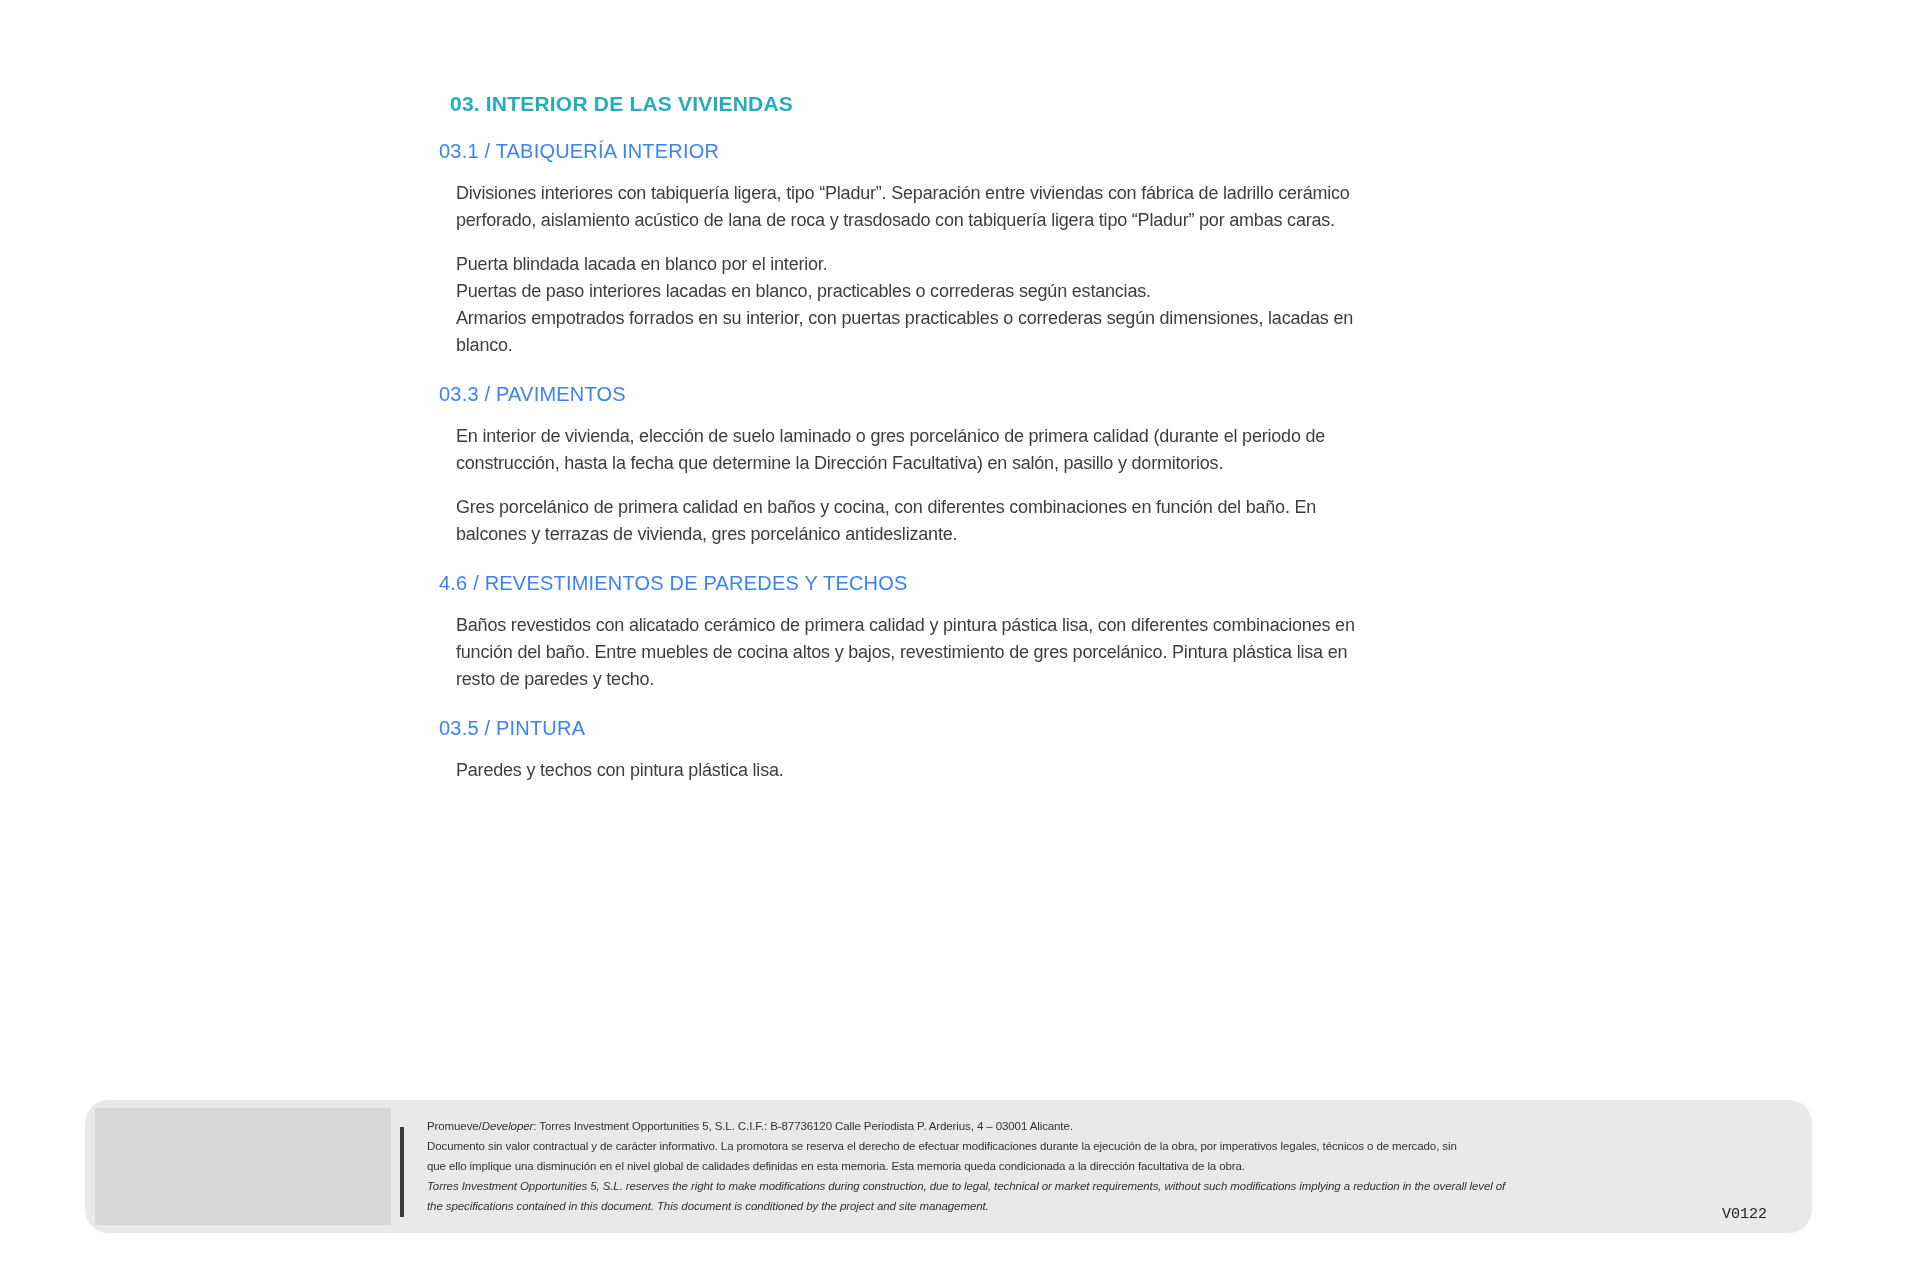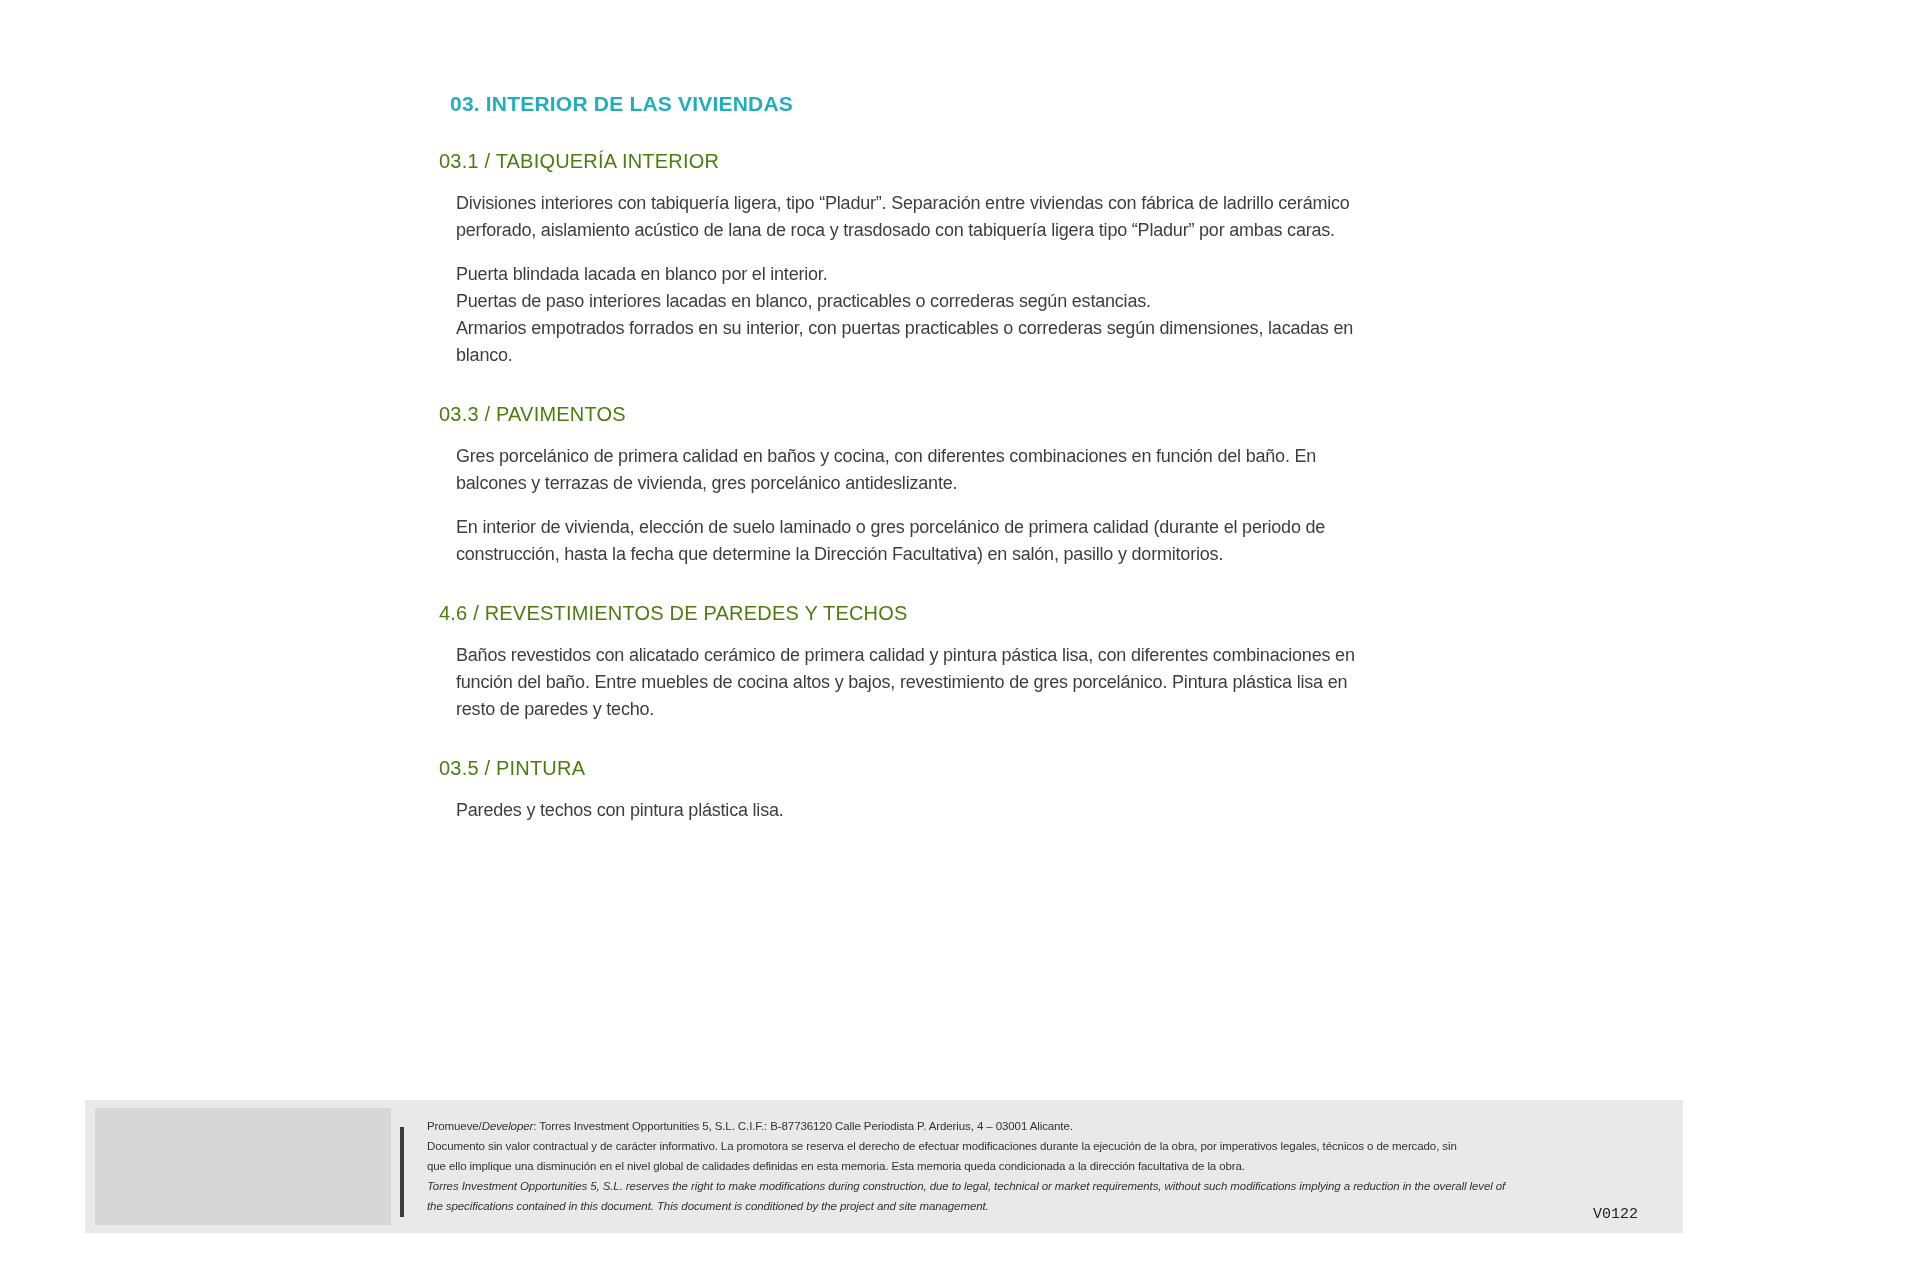--- a/index.html
+++ b/index.html
@@ -21,42 +21,43 @@
     line-height:24px;
     font-weight:700;
     color:#23aebc;
     margin:11px;
     letter-spacing:0.2px;
   }
   .section-heading{
     font-size:20px;
     line-height:24px;
     font-weight:400;
-    color:#4d7c0f;
-    margin:33px 0 14px 0;
+    color:#3b82f6;
+    margin:23px 0 14px 0;
     letter-spacing:0.2px;
   }
   .body-par{
     font-size:18px;
     line-height:27px;
     margin:17px;
     color:#3e3e3e;
     letter-spacing:-0.2px;
     white-space:pre-line;
   }
   .body-par + .body-par{
     margin-top:16px;
   }
   .footer-band{
     position:absolute;
     left:85px;
     top:1100px;
-    width:1598px;
+    width:1727px;
     height:133px;
     background:#e9e9e9;
+    border-radius:23px;
   }
   .footer-logo-box{
     position:absolute;
     left:10px;
     top:8px;
     width:296px;
     height:117px;
     background:#d7d7d7;
   }
   .footer-divider{
@@ -103,24 +104,24 @@
 
   <section>
     <p class="body-par">Puerta blindada lacada en blanco por el interior.
 Puertas de paso interiores lacadas en blanco, practicables o correderas según estancias.
 Armarios empotrados forrados en su interior, con puertas practicables o correderas según dimensiones, lacadas en
 blanco.</p>
   </section>
 
   <section>
     <h2 class="section-heading">03.3 / PAVIMENTOS</h2>
+    <p class="body-par">En interior de vivienda, elección de suelo laminado o gres porcelánico de primera calidad (durante el periodo de
+construcción, hasta la fecha que determine la Dirección Facultativa) en salón, pasillo y dormitorios.</p>
     <p class="body-par">Gres porcelánico de primera calidad en baños y cocina, con diferentes combinaciones en función del baño. En
 balcones y terrazas de vivienda, gres porcelánico antideslizante.</p>
-    <p class="body-par">En interior de vivienda, elección de suelo laminado o gres porcelánico de primera calidad (durante el periodo de
-construcción, hasta la fecha que determine la Dirección Facultativa) en salón, pasillo y dormitorios.</p>
   </section>
 
   <section>
     <h2 class="section-heading">4.6 / REVESTIMIENTOS DE PAREDES Y TECHOS</h2>
     <p class="body-par">Baños revestidos con alicatado cerámico de primera calidad y pintura pástica lisa, con diferentes combinaciones en
 función del baño. Entre muebles de cocina altos y bajos, revestimiento de gres porcelánico. Pintura plástica lisa en
 resto de paredes y techo.</p>
   </section>
 
   <section>

